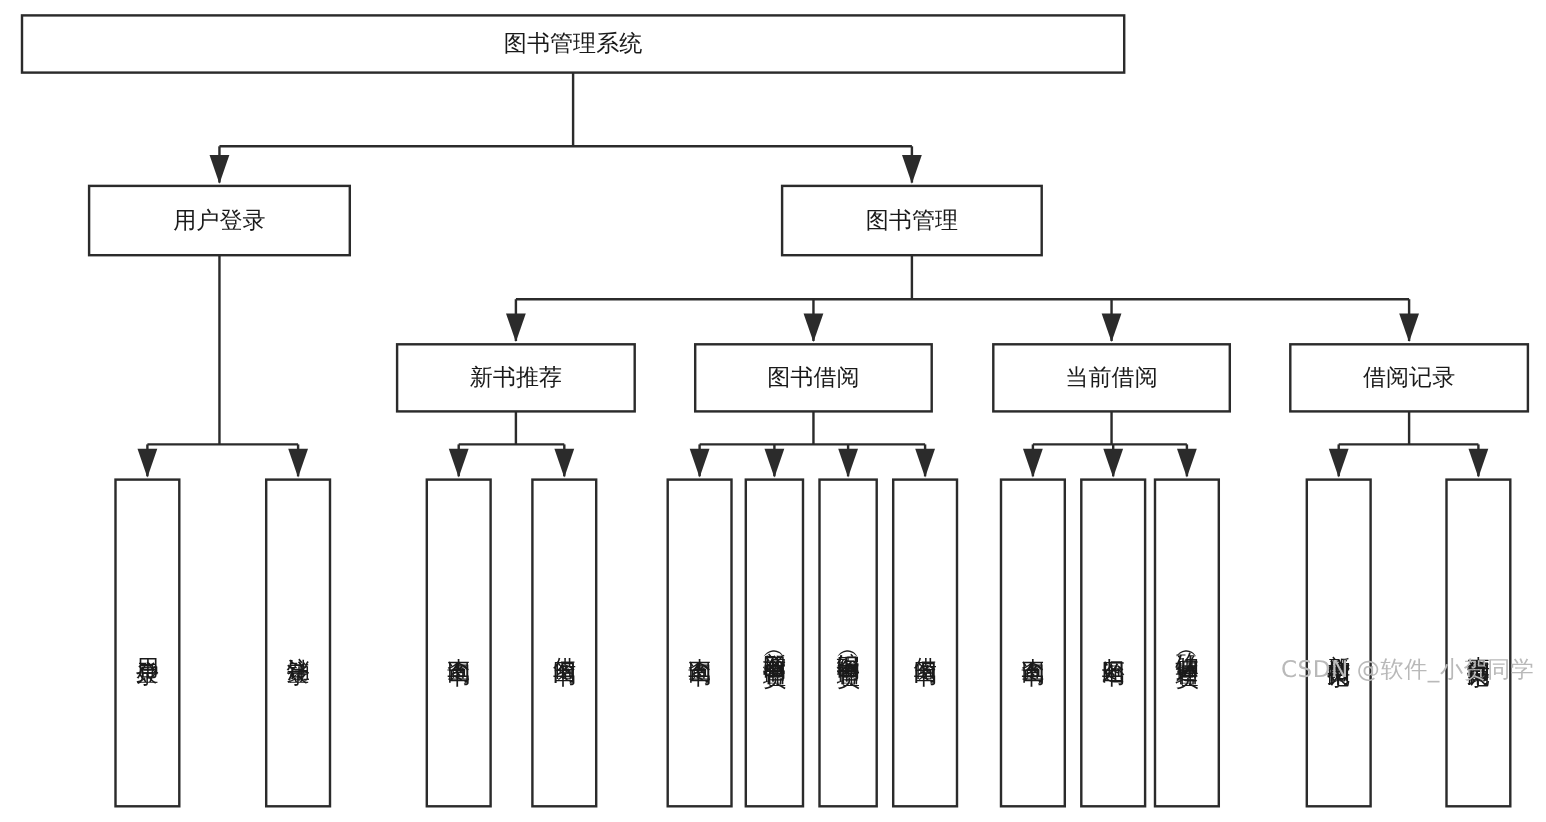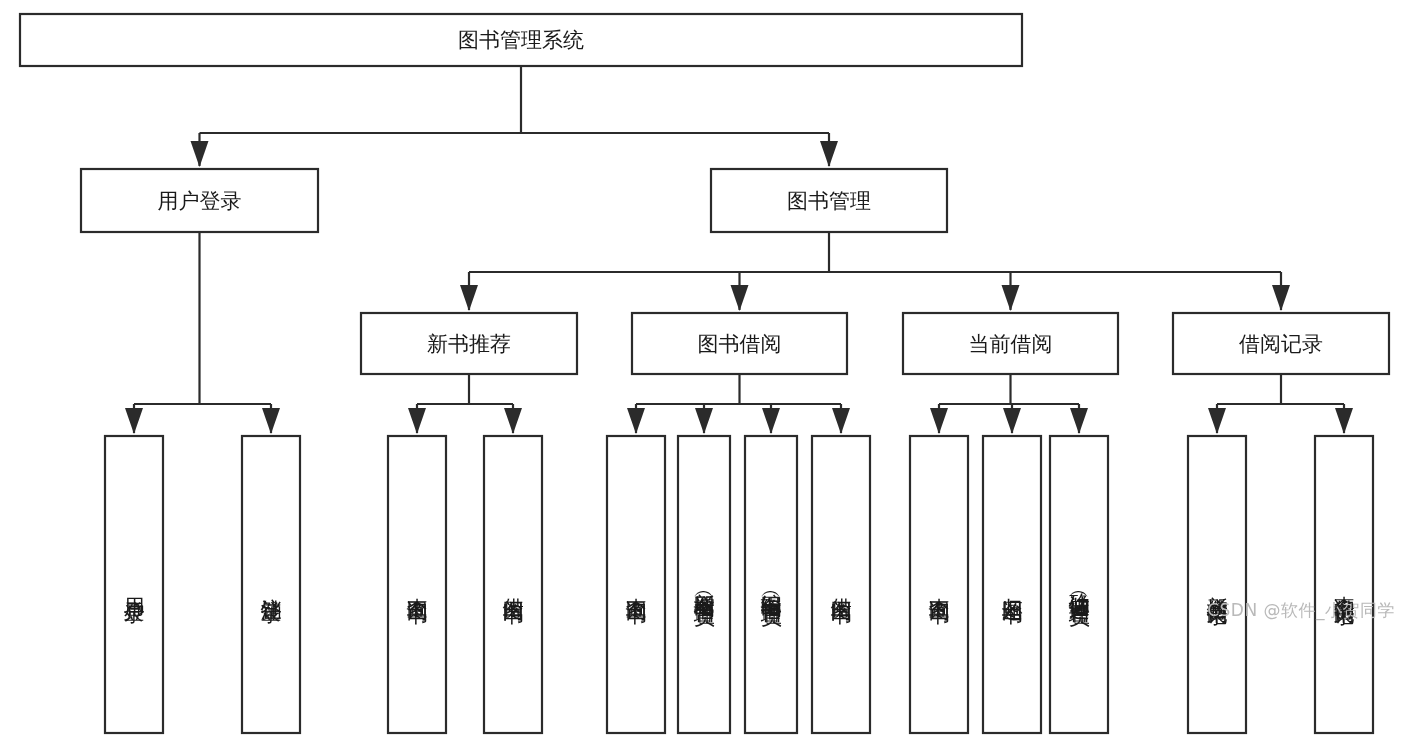--- a/index.html
+++ b/index.html
@@ -64,21 +64,21 @@
     display: flex;
     align-items: center;
     justify-content: center;
     text-align: center;
   }
   .watermark {
     position: absolute;
     right: 10px;
     bottom: 6px;
     font-family: "DejaVu Sans", "Liberation Sans", sans-serif;
-    font-size: 17px;
+    font-size: 21px;
     color: #b9b9b9;
     letter-spacing: 0.5px;
     white-space: nowrap;
   }
 </style>
 </head>
 <body>
 
 <div id="chart-root">
 

